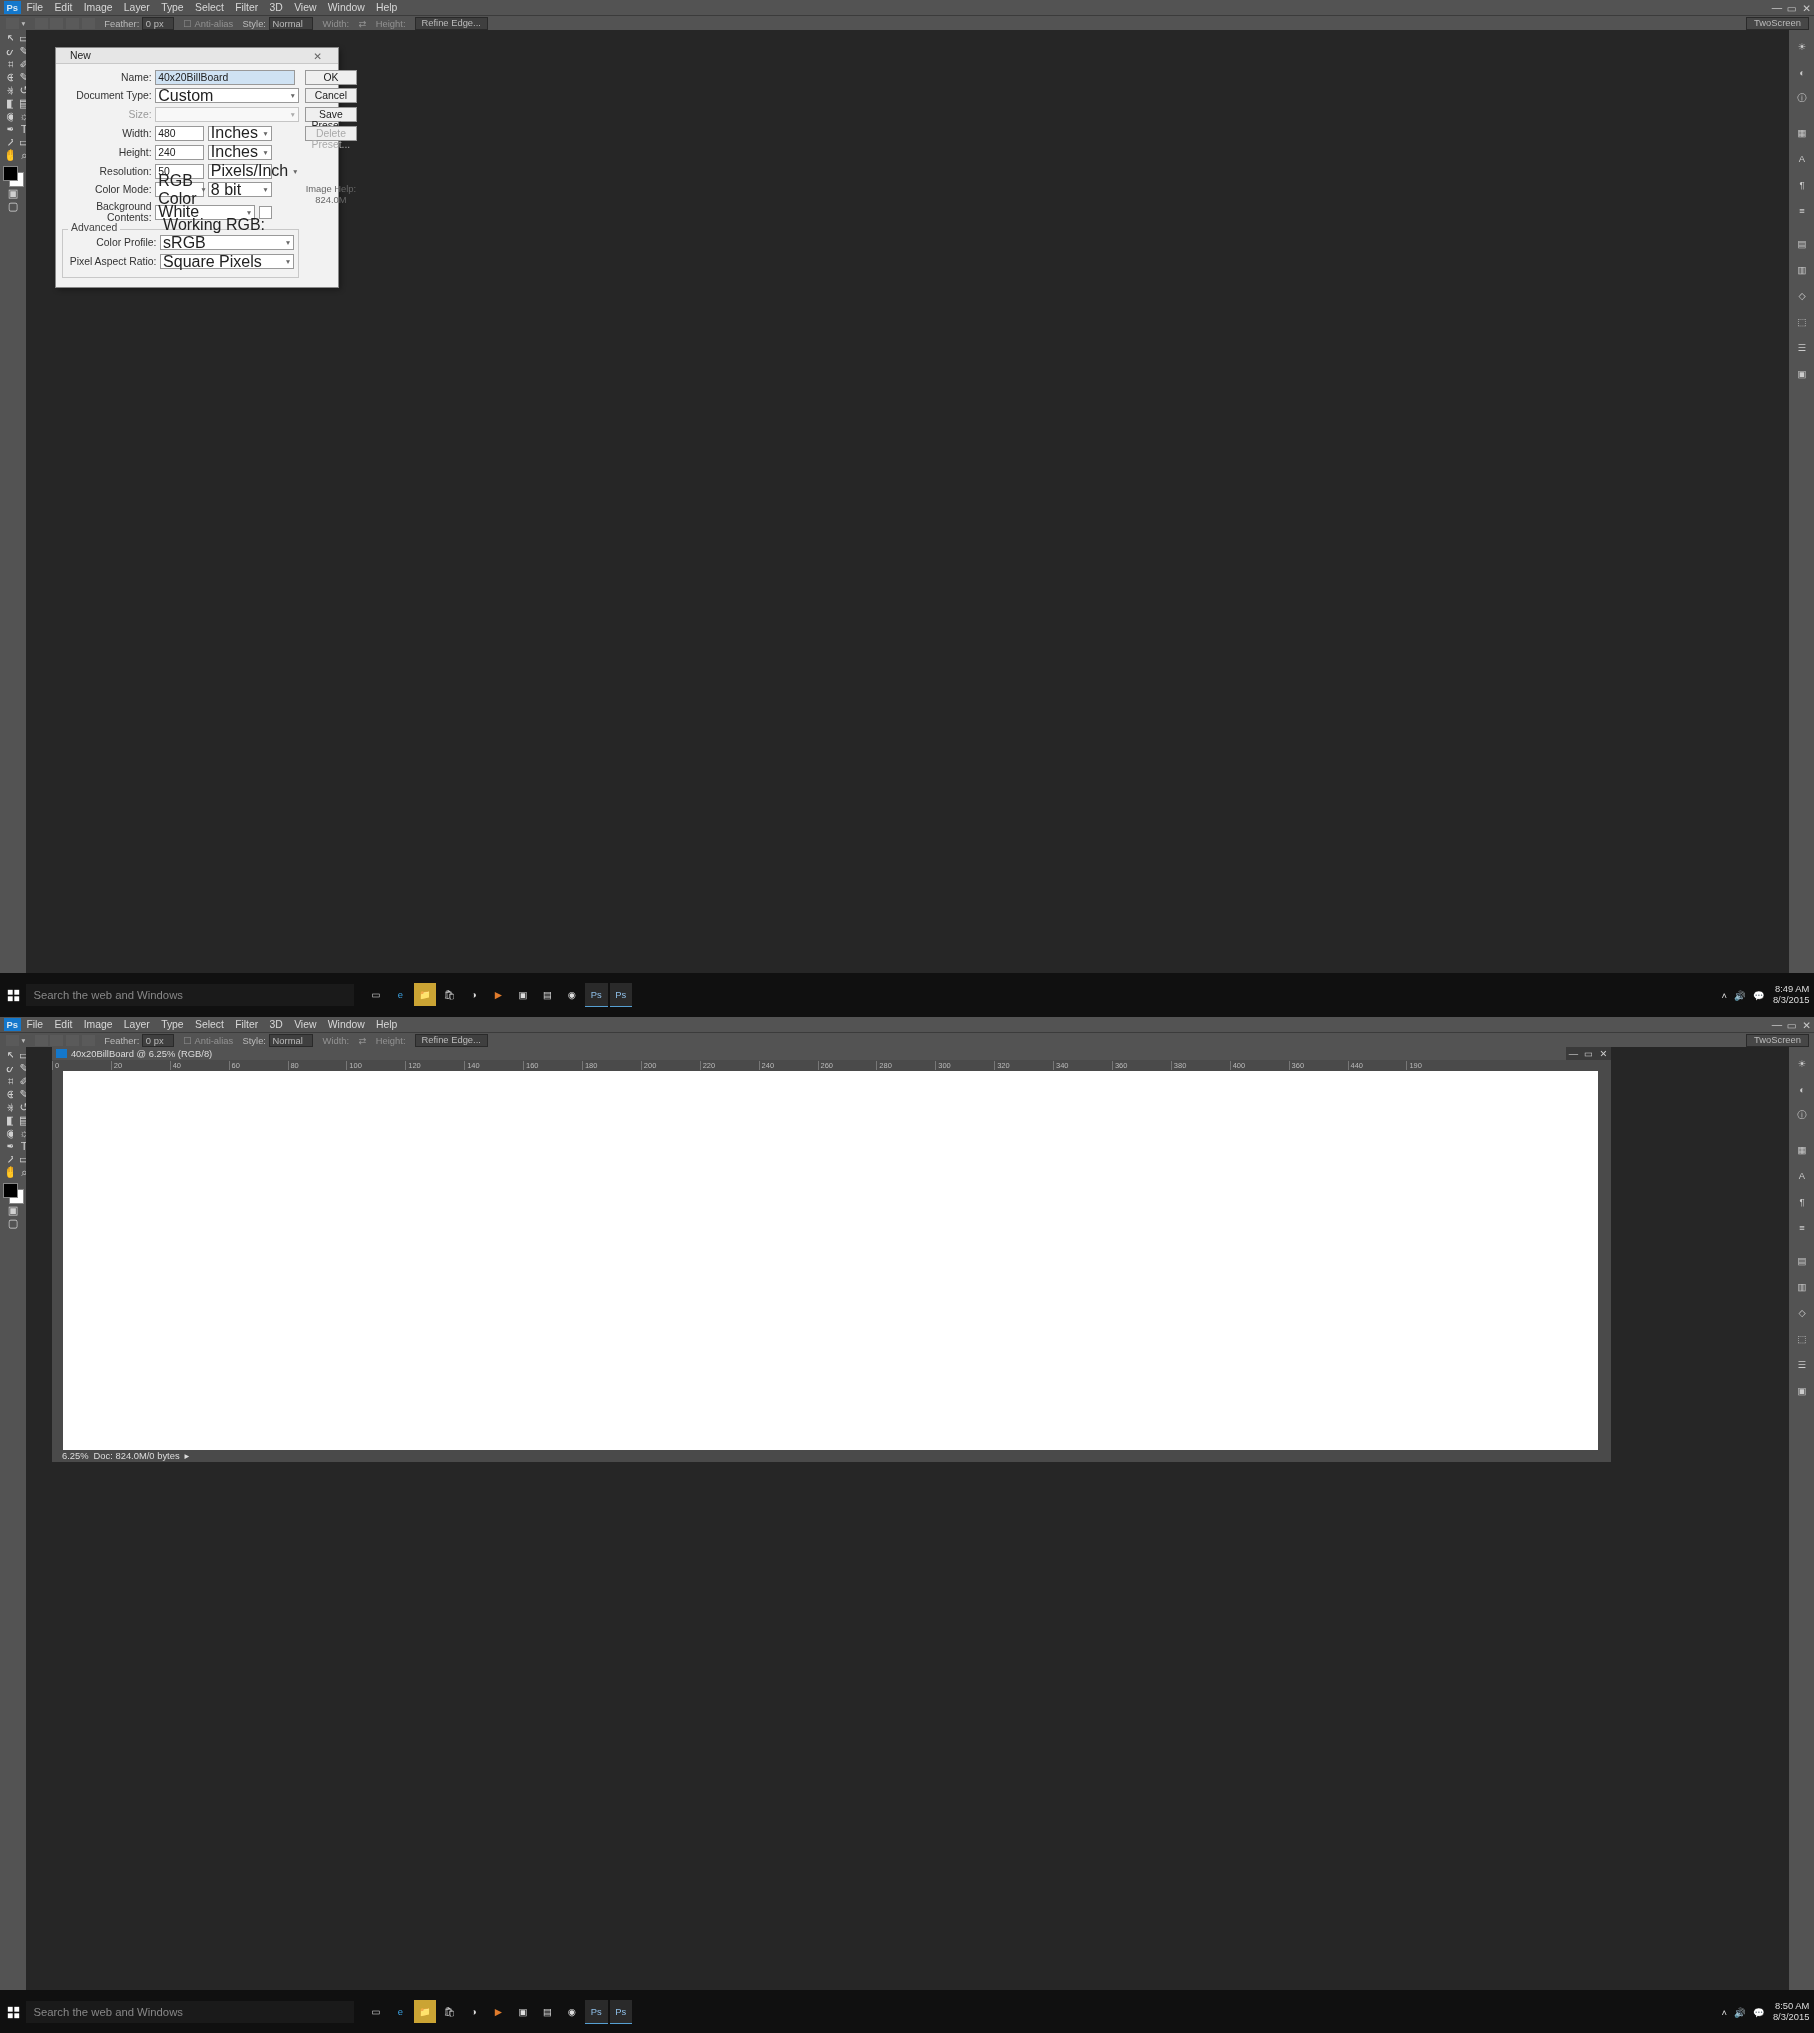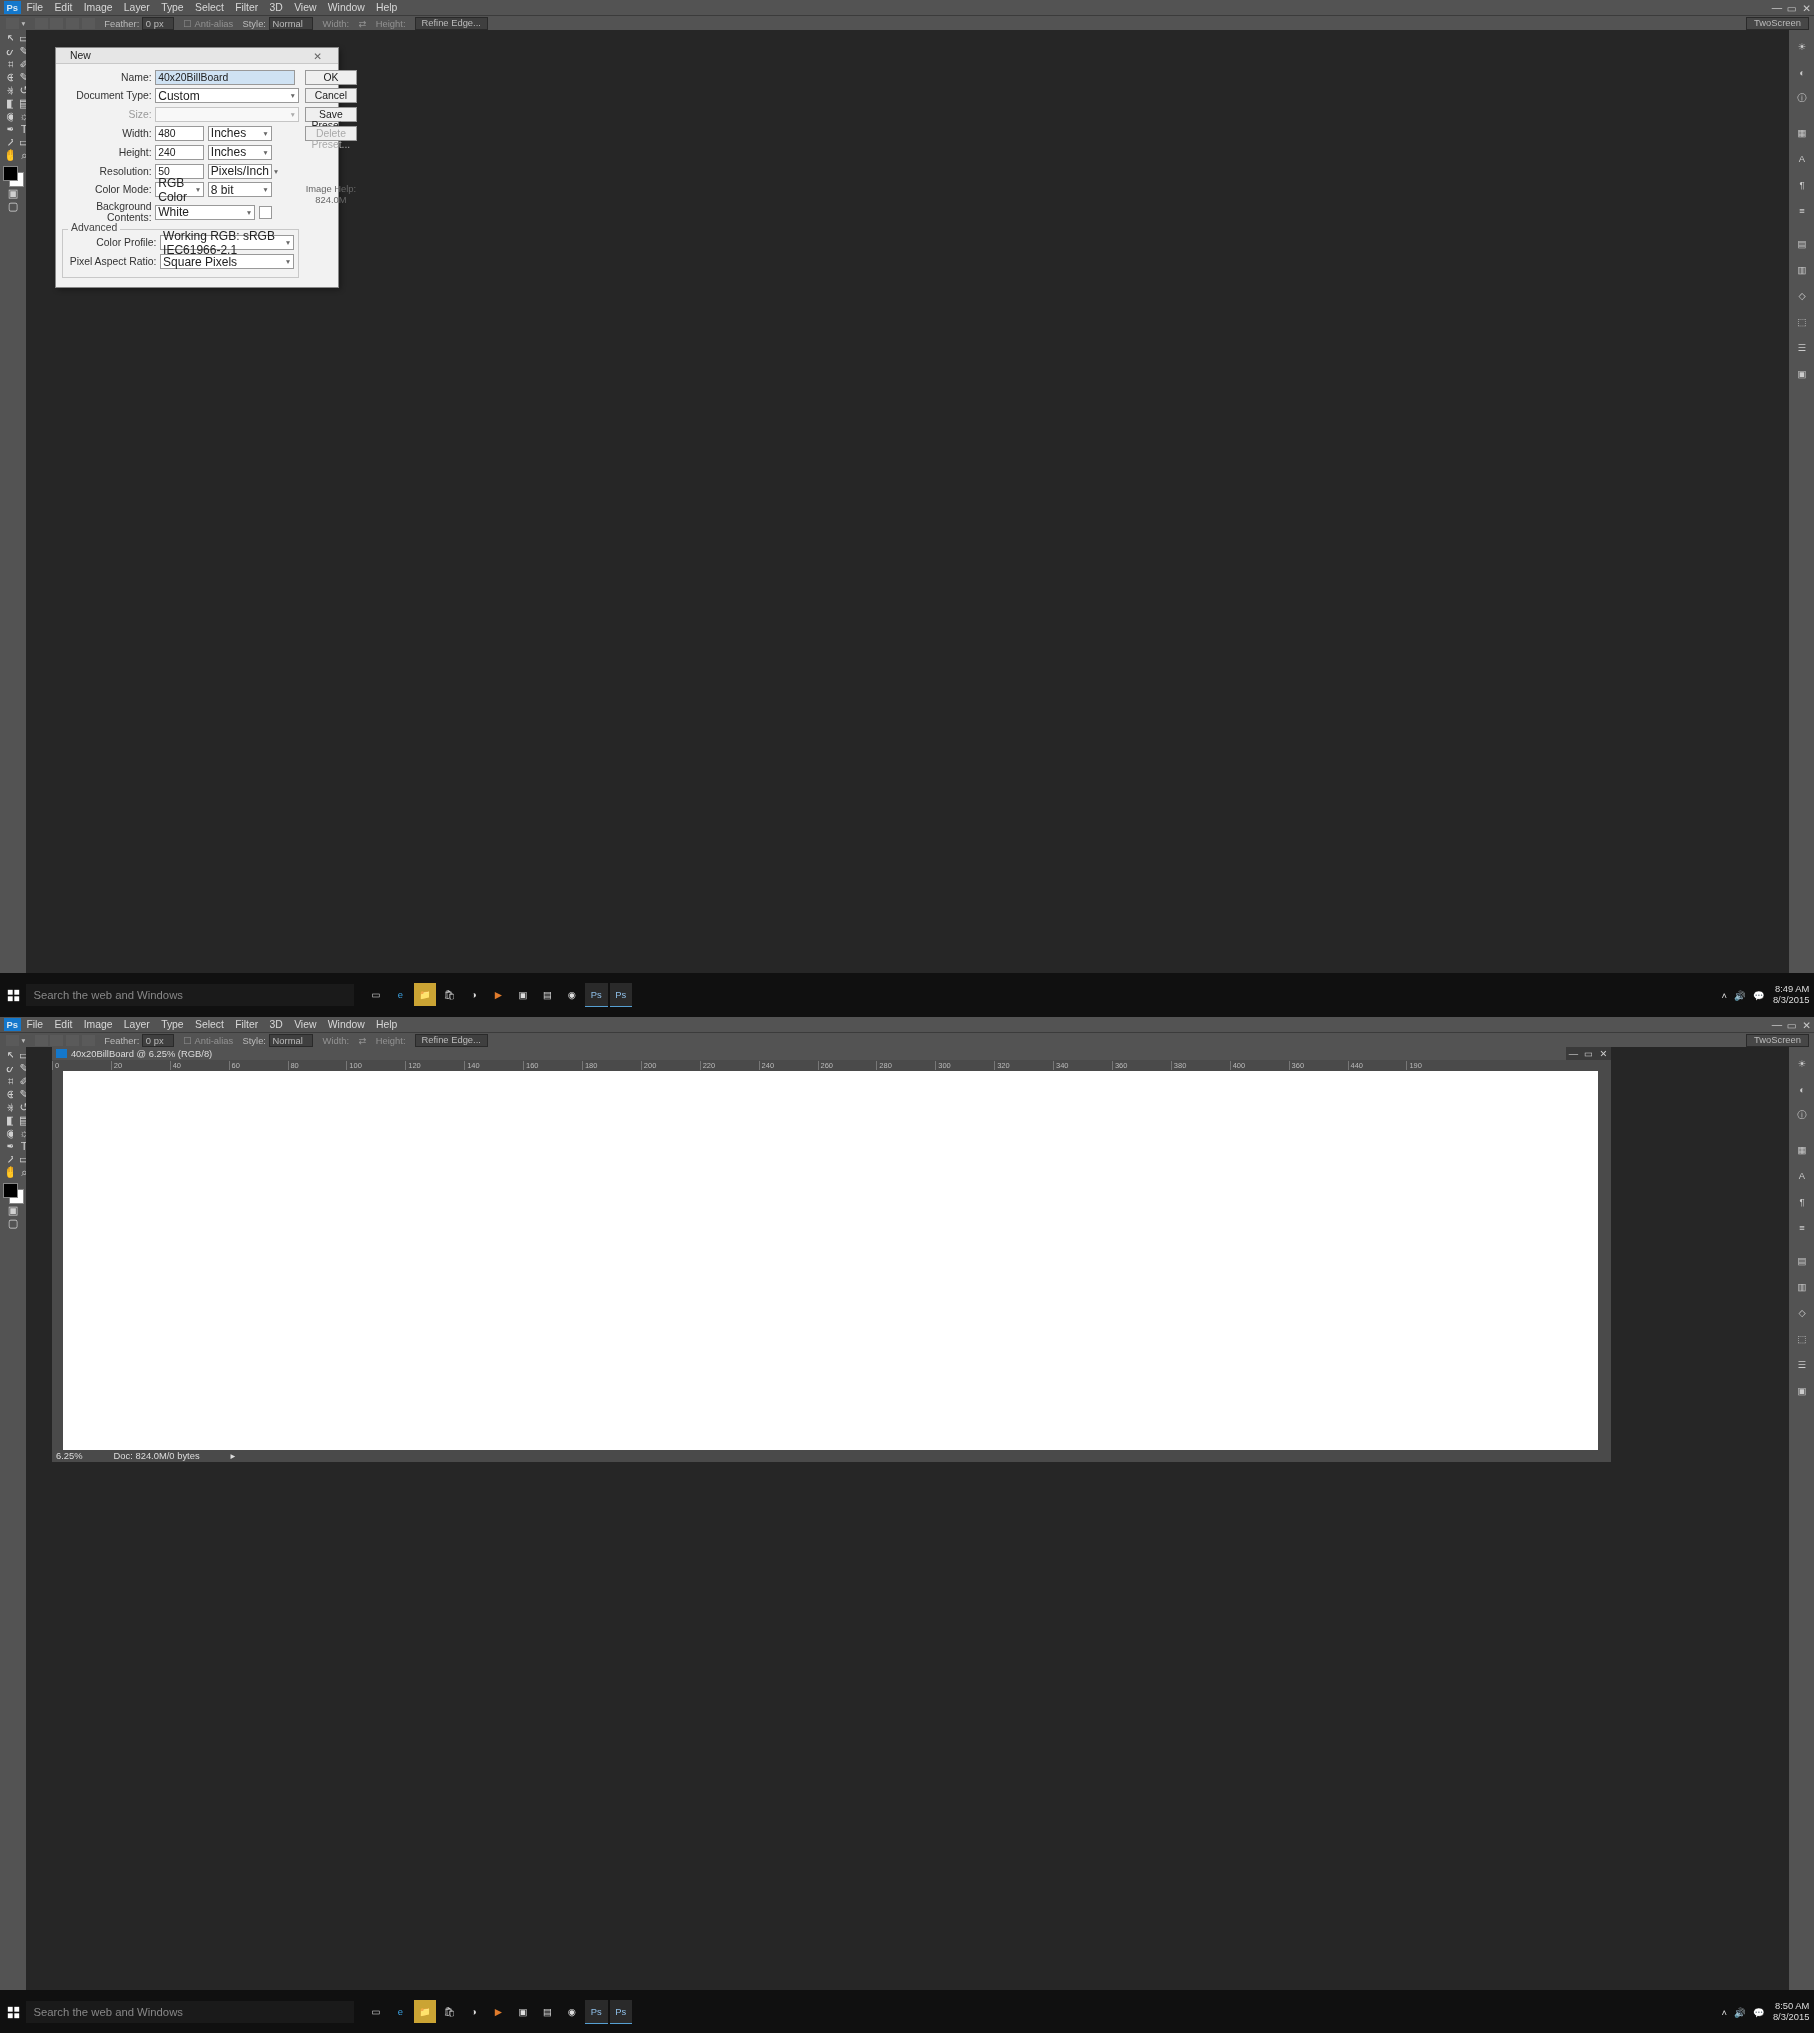--- a/index.html
+++ b/index.html
@@ -45,42 +45,42 @@
   .dialog{position:absolute;left:55px;top:47px;width:282px;background:#f2f2f2;border:0.9px solid #888;box-shadow:1.9px 1.9px 5.6px rgba(0,0,0,.4);font-size:10.4px;color:#222}
   .dialog .title{background:#e6e6e6;height:15px;display:flex;align-items:center;padding:0 14px;font-size:10.4px;border-bottom:0.9px solid #c8c8c8}
   .dialog .title .x{margin-left:auto;width:13px;text-align:center;color:#666}
   .dialog .body{display:flex;padding:5.6px 5.6px 9.4px 5.6px}
   .dialog .form{flex:1}
   .dialog .row{display:flex;align-items:center;margin-bottom:3.8px}
   .dialog .row label{width:90px;text-align:right;margin-right:3.8px;color:#333}
   .dialog .row label.dim{color:#9a9a9a}
   .dialog .row .input{border:0.9px solid #999;height:13px;padding:0 1.9px;background:#fff;color:#222;font-size:10.4px}
   .dialog .row .name-input{flex:1;margin-right:3.8px;background:#cfe2f3}
-  .dialog .row .combo{border:0.9px solid #999;height:13px;background:#fff;padding:0 1.9px;font-size:12px;display:flex;align-items:center;justify-content:space-between}
+  .dialog .row .combo{border:0.9px solid #999;height:13px;background:#fff;padding:0 1.9px;font-size:16px;display:flex;align-items:center;justify-content:space-between}
   .dialog .row .combo::after{content:"▼";font-size:6.6px;color:#666;margin-left:3.8px}
   .dialog .buttons{width:66px;display:flex;flex-direction:column;gap:3.8px;margin-left:5.6px}
   .dialog .buttons button{height:15px;font-size:10.4px;background:#efefef;border:0.9px solid #999;color:#222}
   .dialog .buttons button.disabled{color:#aaa}
   .dialog .img-size{text-align:center;font-size:9.4px;color:#666;margin-top:38px}
   .fieldset{border:0.9px solid #c8c8c8;margin-top:5.6px;padding:5.6px 3.8px 3.8px 3.8px;position:relative}
   .fieldset .legend{position:absolute;top:-7.5px;left:5.6px;background:#f2f2f2;padding:0 2.8px;color:#444}
 
   
   .docwin{position:absolute;left:26px;top:0;right:178px;height:405px}
   .docwin-title{height:13px;background:#535353;color:#ddd;display:flex;align-items:center;font-size:9.4px;padding-left:3.8px}
   .docwin-title .ps{width:11.3px;height:9.4px;background:#1478cc;margin-right:3.8px}
   .docwin-title .wc{margin-left:auto;display:flex;gap:0}
   .docwin-title .wc span{width:15px;text-align:center;color:#ccc;background:#3a3a3a;height:13px;line-height:13px}
   .doc-ruler{height:11.3px;background:#4a4a4a;display:flex;align-items:center;color:#bbb;font-size:7.5px;overflow:hidden}
   .doc-ruler span{display:inline-block;width:56px;text-align:left;padding-left:1.9px;border-left:0.9px solid #777}
   .doc-canvas-wrap{position:relative;height:379px;background:#262626;display:flex}
   .doc-vruler{width:11.3px;background:#4a4a4a}
   .doc-canvas{flex:1;background:#fff}
   .doc-scroll-v{width:13px;background:#4a4a4a}
-  .doc-status{height:11.3px;background:#4a4a4a;color:#ddd;font-size:9.4px;display:flex;align-items:center;padding-left:4px;gap:31px}
+  .doc-status{height:11.3px;background:#4a4a4a;color:#ddd;font-size:9.4px;display:flex;align-items:center;padding-left:10px;gap:5px}
 
   
   .fgbg{position:relative;width:21px;height:21px;margin-top:3.8px}
   .fgbg .fg,.fgbg .bg{position:absolute;width:13px;height:13px;border:0.9px solid #888}
   .fgbg .fg{top:0;left:0;background:#000}
   .fgbg .bg{bottom:0;right:0;background:#fff}
 </style>
 </head>
 <body>
 

